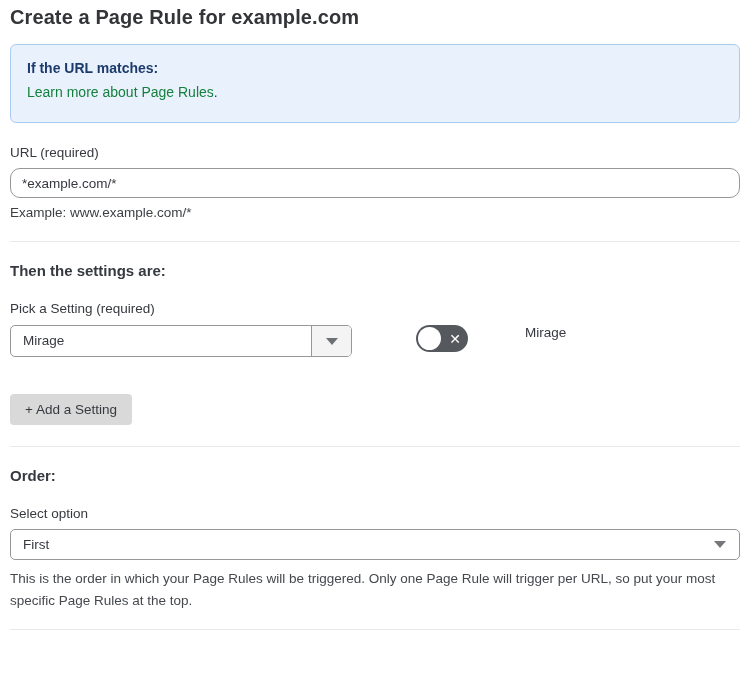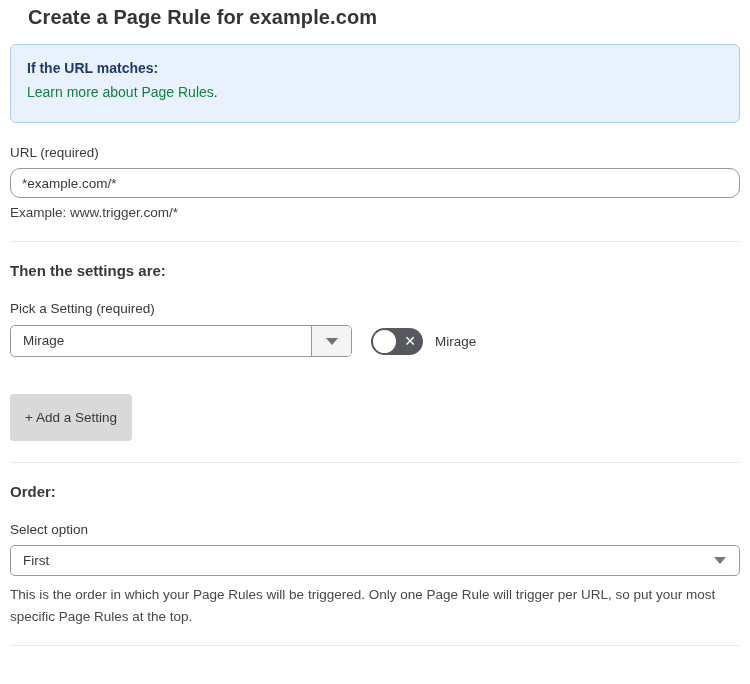--- a/index.html
+++ b/index.html
@@ -8,21 +8,20 @@
     font-family: "Liberation Sans", sans-serif;
     color: #36393f;
     padding: 6px 10px 0;
     font-size: 13.5px;
   }
   .page-title {
     font-size: 20px;
     font-weight: 700;
     color: #333538;
     letter-spacing: 0.1px;
-    margin-left: 18px;
   }
   .info-box {
     margin-top: 15px;
     background: #e9f2fc;
     border: 1px solid #abccee;
     border-radius: 6px;
     padding: 11px 16px 18px;
     color: #1d3a6d;
     font-size: 14px;
     line-height: 24px;
@@ -54,21 +53,21 @@
   }
   .section-heading {
     margin-top: 20px;
     font-size: 15px;
     font-weight: 700;
     color: #36393f;
   }
   .setting-row {
     margin-top: 9px;
     display: flex;
-    align-items: center;
+    gap: 45px;
   }
   .dropdown {
     width: 342px;
     height: 32px;
     border: 1px solid #979797;
     border-radius: 5px;
     background: #fff;
     display: flex;
     overflow: hidden;
     cursor: pointer;
@@ -120,21 +119,21 @@
   }
   .toggle-label { margin-left: 12px; color: #36393f; }
   .btn {
     display: inline-block;
     border: none;
     border-radius: 4px;
     font-family: "Liberation Sans", sans-serif;
     font-size: 13.5px;
     color: #36393f;
     background: #d9d9d9;
-    padding: 16px 15px;
+    padding: 8px 15px;
     cursor: pointer;
   }
   .add-setting-btn { margin-top: 37px; }
   .select-box {
     margin-top: 8px;
     width: 100%;
     height: 31px;
     border: 1px solid #979797;
     border-radius: 5px;
     background: #fff;
@@ -161,21 +160,21 @@
 
 <div class="info-box">
   <div class="info-heading">If the URL matches:</div>
   <div>
     <a class="info-link">Learn more about Page Rules</a><span>.</span>
   </div>
 </div>
 
 <div class="field-label">URL (required)</div>
 <input class="text-input" type="text" value="*example.com/*" style="">
-<div class="field-example">Example: www.trigger.com/*</div>
+<div class="field-example">Example: www.example.com/*</div>
 
 <hr class="divider">
 
 <div class="section-heading">Then the settings are:</div>
 
 <div class="field-label">Pick a Setting (required)</div>
 
 <div class="setting-row">
   <div class="dropdown">
     <div class="dropdown-value">Mirage</div>

